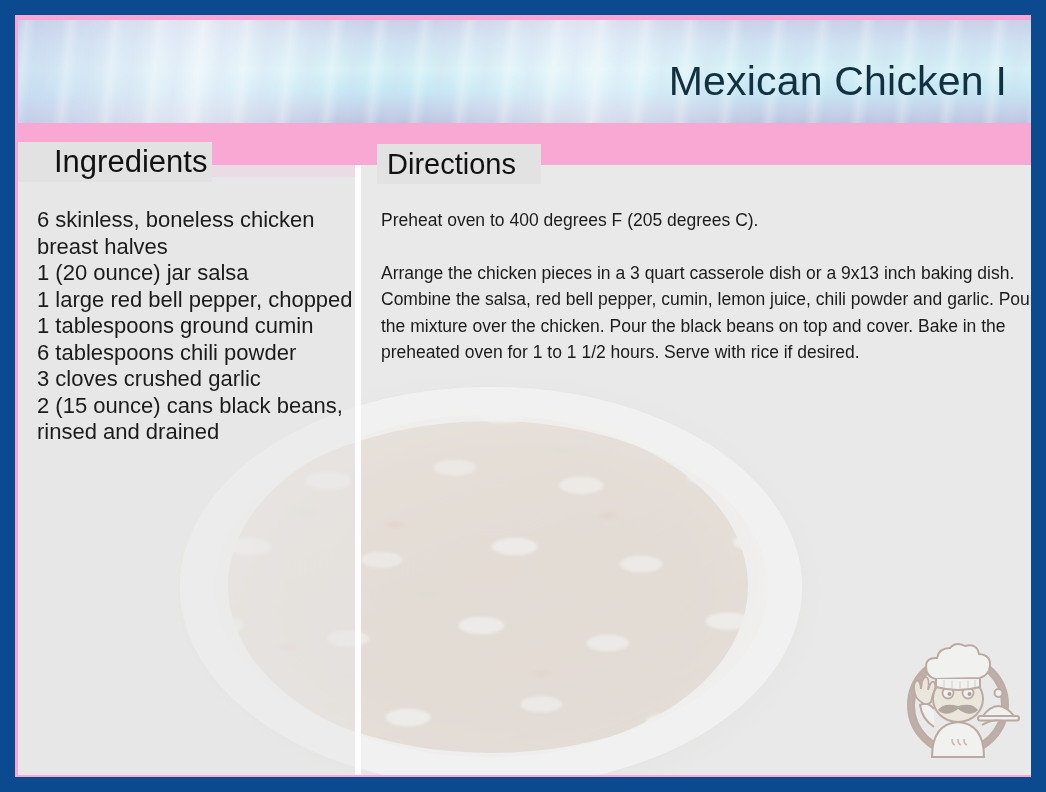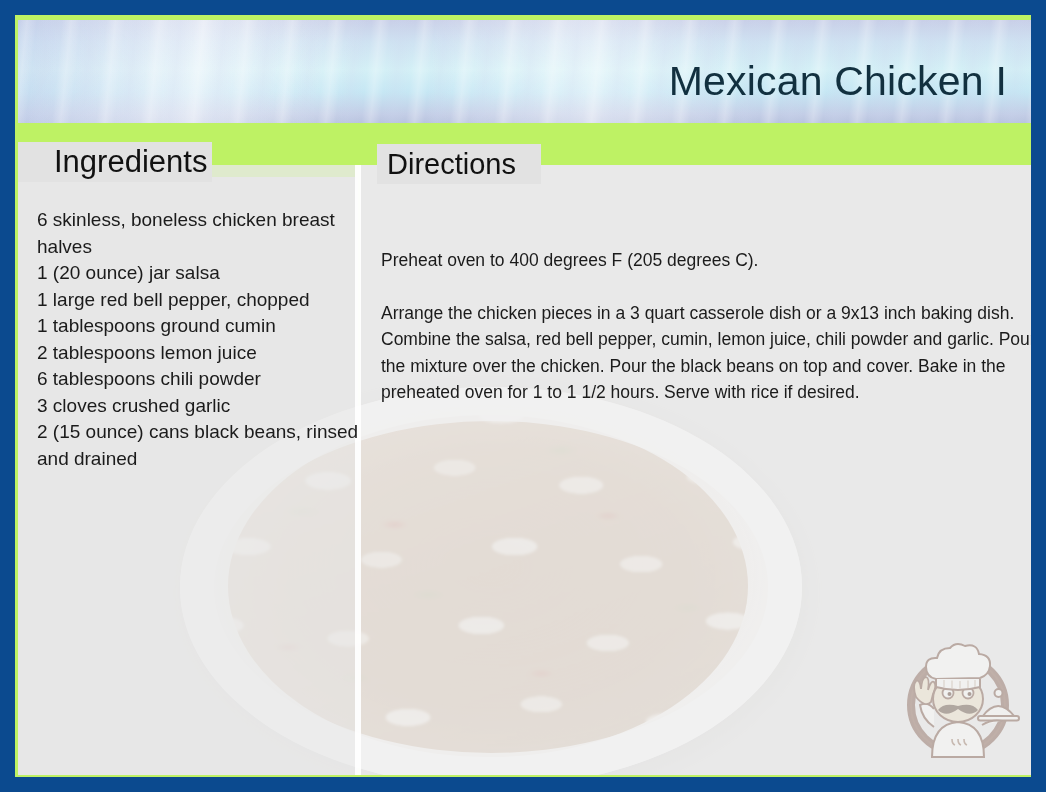--- a/index.html
+++ b/index.html
@@ -14,21 +14,21 @@
     height: 792px;
     box-sizing: border-box;
     background: #ffffff;
     border: 15px solid #0b4a8f;
     overflow: hidden;
     font-family: "Liberation Sans", sans-serif;
   }
   .card-inner {
     position: absolute;
     inset: 0;
-    background: #bef264;
+    background: #f9a8d4;
   }
 
   
   .banner {
     position: absolute;
     left: 3px;
     top: 5px;
     width: 1013px;
     height: 103px;
     background:
@@ -223,36 +223,35 @@
   }
   .tab-directions .tab-label { font-size: 29px; text-align: center; }
 
   
   .ingredients-list {
     position: absolute;
     left: 22px;
     top: 192px;
     width: 330px;
     z-index: 9;
-    font-size: 19px;
+    font-size: 22px;
     line-height: 26.5px;
     color: #1b1b1b;
   }
   .ingredient-line { white-space: pre-wrap; }
 
   .directions-body {
     position: absolute;
     left: 366px;
     top: 192px;
     width: 660px;
     z-index: 9;
     font-size: 17.5px;
     line-height: 26.5px;
     color: #1b1b1b;
-    margin-top: 40px;
   }
   .directions-para { margin: 0 0 26px 0; }
   .directions-para:last-child { margin-bottom: 0; }
 
   
   .chef-logo {
     position: absolute;
     right: 7px;
     bottom: 14px;
     width: 130px;
@@ -293,21 +292,20 @@
     </div>
     <div class="tab tab-directions">
       <span class="tab-label">Directions</span>
     </div>
 
     <div class="ingredients-list">
       <div class="ingredient-line">6 skinless, boneless chicken breast halves</div>
       <div class="ingredient-line">1 (20 ounce) jar salsa</div>
       <div class="ingredient-line">1 large red bell pepper, chopped</div>
       <div class="ingredient-line">1 tablespoons ground cumin</div>
-      <div class="ingredient-line">2 tablespoons lemon juice</div>
       <div class="ingredient-line">6 tablespoons chili powder</div>
       <div class="ingredient-line">3 cloves crushed garlic</div>
       <div class="ingredient-line">2 (15 ounce) cans black beans, rinsed and drained</div>
     </div>
 
     <div class="directions-body">
       <p class="directions-para">Preheat oven to 400 degrees F (205 degrees C).</p>
       <p class="directions-para">Arrange the chicken pieces in a 3 quart casserole dish or a 9x13 inch baking dish. Combine the salsa, red bell pepper, cumin, lemon juice, chili powder and garlic. Pour the mixture over the chicken. Pour the black beans on top and cover. Bake in the preheated oven for 1 to 1 1/2 hours. Serve with rice if desired.</p>
     </div>
 

